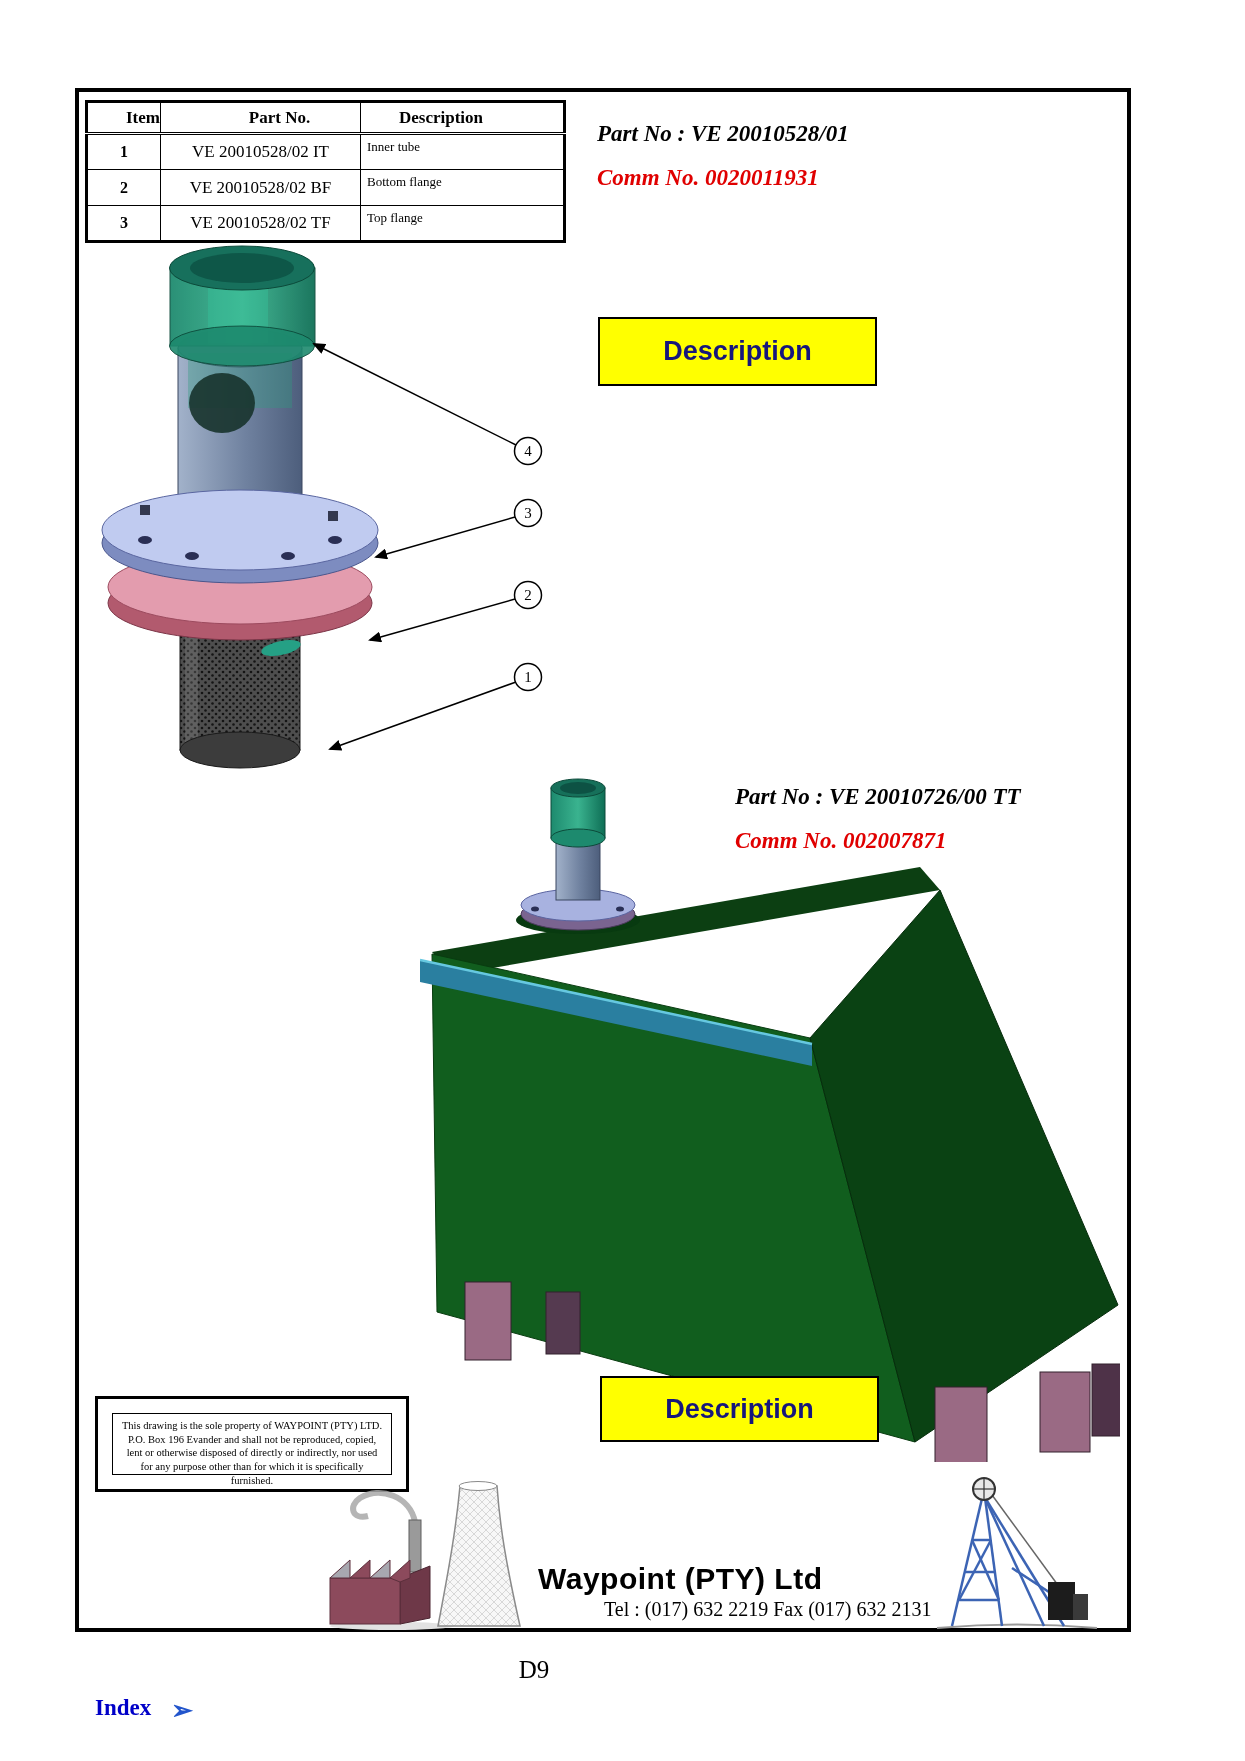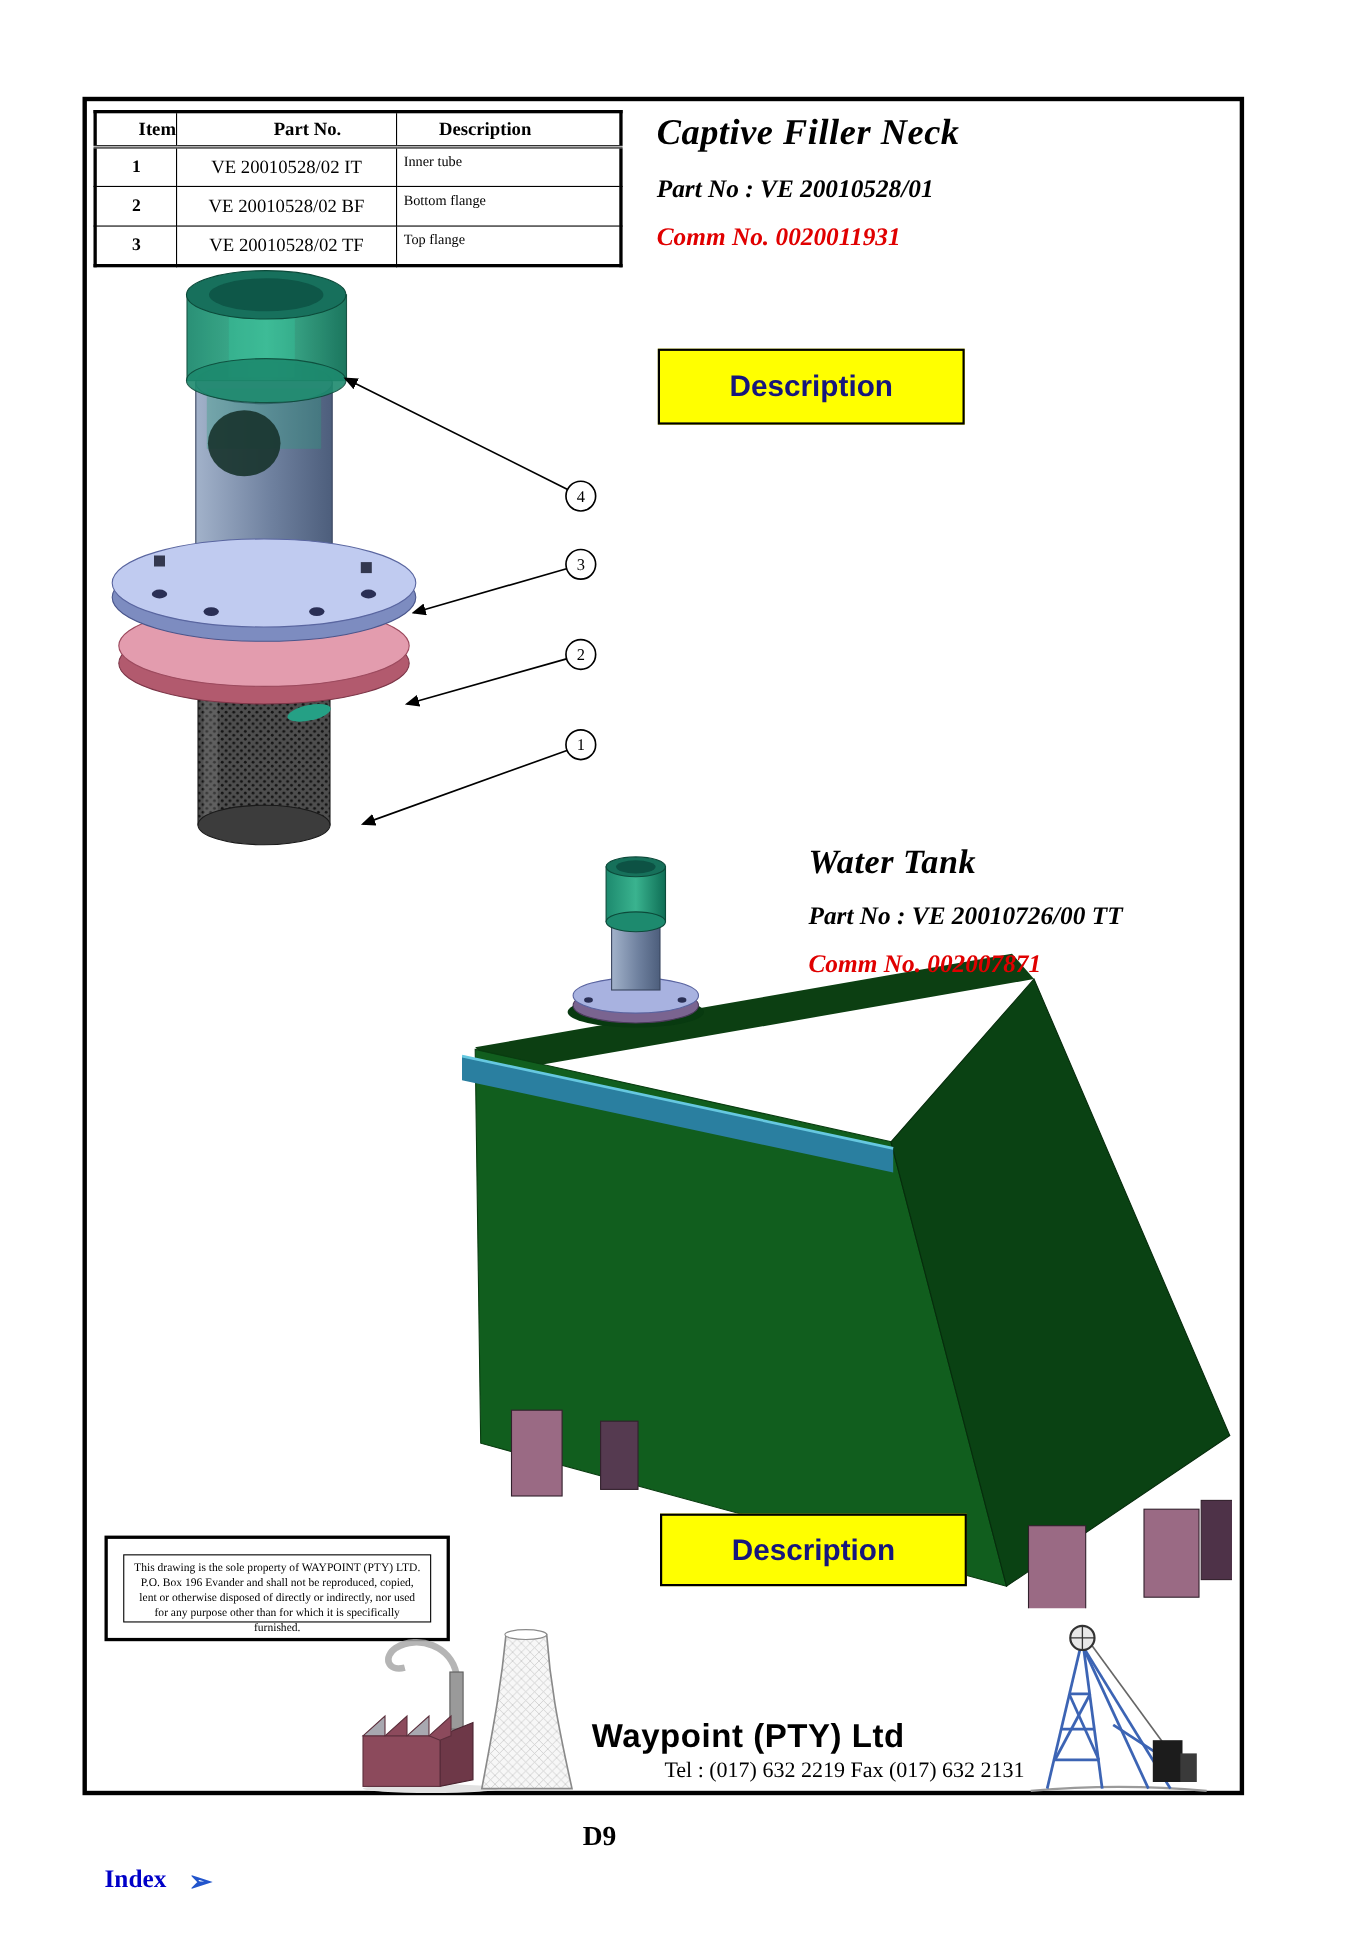--- a/index.html
+++ b/index.html
@@ -104,21 +104,20 @@
     </tr>
     <tr>
       <td class="col-item">3</td>
       <td class="col-part">VE 20010528/02 TF</td>
       <td class="col-desc">Top flange</td>
     </tr>
   </tbody>
 </table>
 
 <div class="abs title-block" style="left:597px; top:103px;">
-  <div class="big-title">Captive Filler Neck</div>
   <div class="sub-title">Part No : VE 20010528/01</div>
   <div class="sub-title comm">Comm No. 0020011931</div>
 </div>
 
 <div class="abs desc-btn" style="left:598px; top:317px; width:279px; height:69px;">Description</div>
 
 <svg class="abs" style="left:88px; top:243px;" width="480" height="610" viewBox="0 0 480 610">
   <defs>
     <marker id="arrow" markerWidth="13" markerHeight="11" refX="11" refY="5.5" orient="auto" markerUnits="userSpaceOnUse">
       <path d="M0,0 L13,5.5 L0,11 Z" fill="#000"></path>
@@ -227,21 +226,20 @@
     <ellipse cx="200" cy="137" rx="4" ry="2.5" fill="#2a2f55"></ellipse>
     <rect x="136" y="66" width="44" height="62" fill="url(#tubeGrad)" stroke="#3a4660"></rect>
     <rect x="131" y="16" width="54" height="50" fill="url(#capGrad)" stroke="#0c4a3a"></rect>
     <ellipse cx="158" cy="66" rx="27" ry="9" fill="#1d8a6e" stroke="#0c4a3a"></ellipse>
     <ellipse cx="158" cy="16" rx="27" ry="9" fill="#16705a" stroke="#0c4a3a"></ellipse>
     <ellipse cx="158" cy="16" rx="18" ry="6" fill="#0d5244"></ellipse>
   </g>
 </svg>
 
 <div class="abs title-block" style="left:735px; top:766px;">
-  <div class="big-title" style="font-size:31px;">Water Tank</div>
   <div class="sub-title">Part No :  VE 20010726/00 TT</div>
   <div class="sub-title comm">Comm No. 002007871</div>
 </div>
 
 <div class="abs desc-btn" style="left:600px; top:1376px; width:279px; height:66px;">Description</div>
 
 <div class="abs disclaimer-outer">
   <div class="disclaimer-inner">This drawing is the sole property of WAYPOINT (PTY) LTD. P.O. Box 196 Evander and shall not be reproduced, copied, lent or otherwise disposed of directly or indirectly, nor used for any purpose other than for which it is specifically furnished.</div>
 </div>
 
@@ -291,18 +289,18 @@
   </g>
 
   <circle cx="52" cy="13" r="11" fill="#e8e8e8" stroke="#333" stroke-width="2"></circle>
   <line x1="41" y1="13" x2="63" y2="13" stroke="#333" stroke-width="1.2"></line>
   <line x1="52" y1="2" x2="52" y2="24" stroke="#333" stroke-width="1.2"></line>
 
   <rect x="116" y="106" width="27" height="38" fill="#1c1c1c"></rect>
   <rect x="141" y="118" width="15" height="26" fill="#3a3a3a"></rect>
 </svg>
 
-<div class="abs page-num" style="left:445px; top:1656px; width:200px;font-weight:bold;">D9</div>
+<div class="abs page-num" style="left:434px; top:1656px; width:200px;">D9</div>
 
 <div class="abs index-link" style="left:95px; top:1695px;">
   <span>Index</span>
   <span class="index-arrow">➢</span>
 </div>
 
 </body></html>

